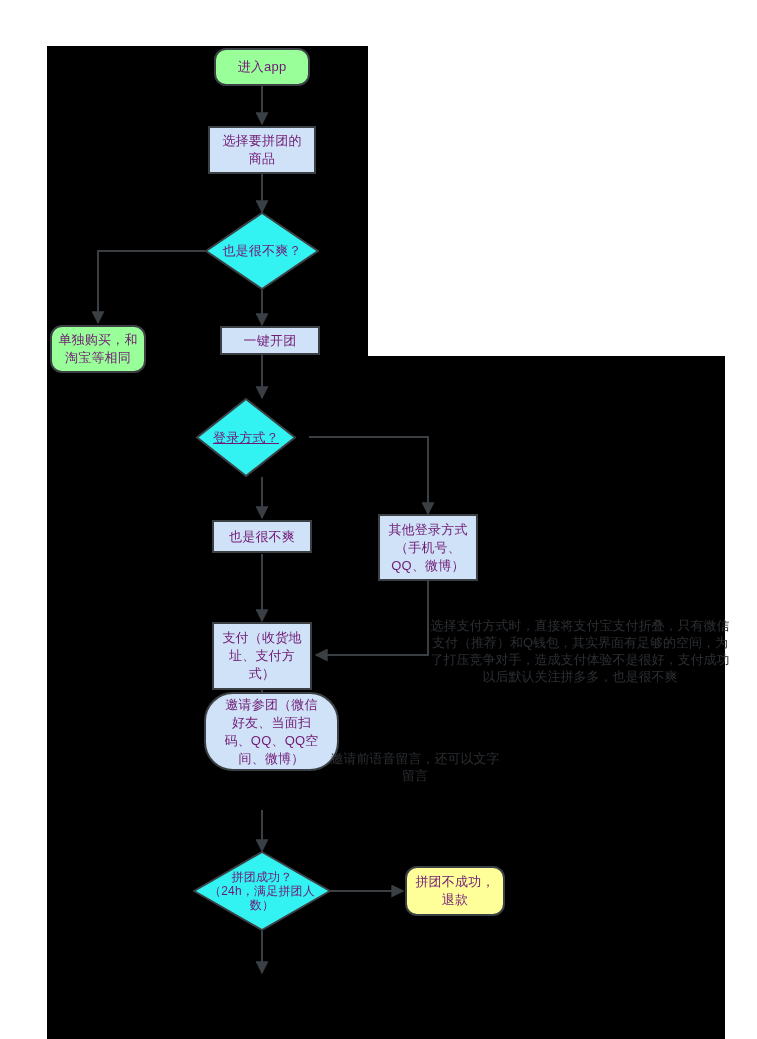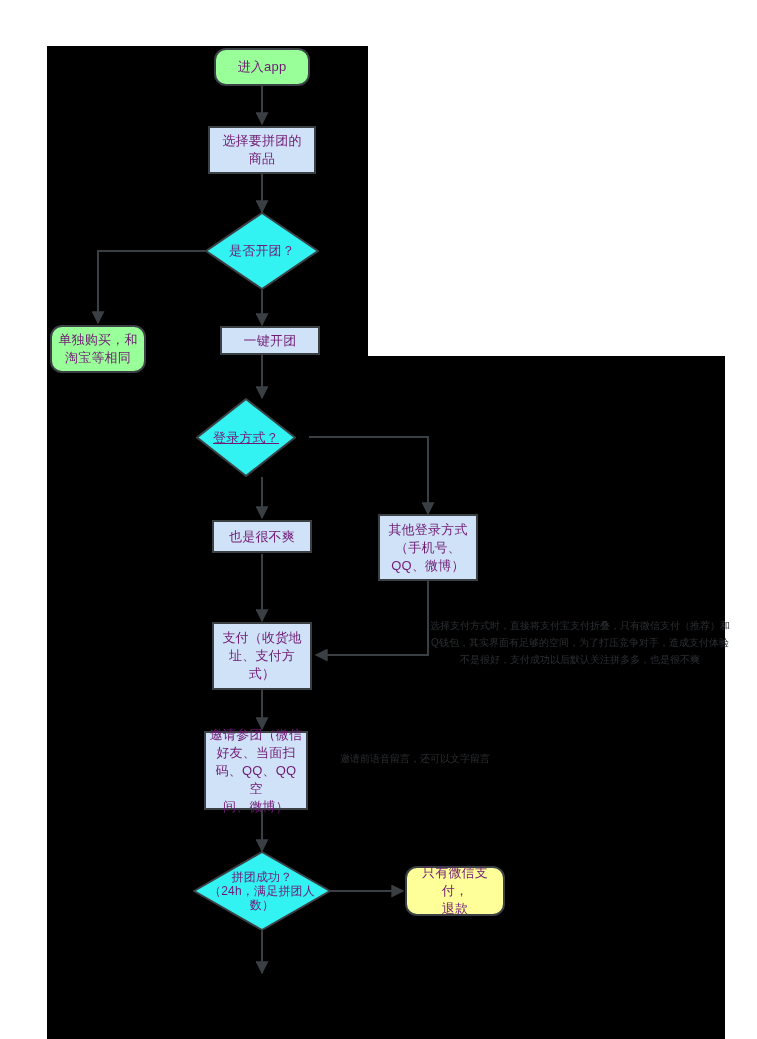--- a/index.html
+++ b/index.html
@@ -89,21 +89,21 @@
   .node-decision .diamond-label {
     position: relative;
     z-index: 2;
     width: 108%;
     padding: 0 2px;
   }
 
   .note {
     position: absolute;
     color: #2c2f33;
-    font-size: 10px;
+    font-size: 13px;
     line-height: 17px;
     text-align: center;
     box-sizing: border-box;
   }
 
   .node-text {
     display: block;
     white-space: pre-line;
     padding: 0 3px;
   }
@@ -158,21 +158,21 @@
 
   <div class="node node-process" style="left:208px; top:126px; width:108px; height:48px;">
     <span class="node-text">选择要拼团的
 商品</span>
   </div>
 
   <div class="node node-decision" style="left:205px; top:212px; width:114px; height:78px;">
     <svg class="diamond-shape" viewBox="0 0 114 78" preserveAspectRatio="none">
       <polygon points="57,1 113,39 57,77 1,39" fill="#33f2f2" stroke="#3b4044" stroke-width="2"></polygon>
     </svg>
-    <span class="diamond-label node-text">是否开团？</span>
+    <span class="diamond-label node-text">也是很不爽？</span>
   </div>
 
   <div class="node node-terminal" style="left:50px; top:325px; width:96px; height:48px;">
     <span class="node-text">单独购买，和
 淘宝等相同</span>
   </div>
 
   <div class="node node-process" style="left:220px; top:326px; width:100px; height:29px;">
     <span class="node-text">一键开团</span>
   </div>
@@ -193,38 +193,38 @@
 （手机号、
 QQ、微博）</span>
   </div>
 
   <div class="node node-process" style="left:212px; top:622px; width:100px; height:68px;">
     <span class="node-text">支付（收货地
 址、支付方
 式）</span>
   </div>
 
-  <div class="node node-process" style="left:204px; top:731px; width:104px; height:79px;">
+  <div class="node node-process" style="left:204px; top:692px; width:135px; height:79px;border-radius:29px;">
     <span class="node-text">邀请参团（微信
 好友、当面扫
 码、QQ、QQ空
 间、微博）</span>
   </div>
 
   <div class="node node-decision" style="left:193px; top:851px; width:138px; height:80px;">
     <svg class="diamond-shape" viewBox="0 0 138 80" preserveAspectRatio="none">
       <polygon points="69,1 137,40 69,79 1,40" fill="#33f2f2" stroke="#3b4044" stroke-width="2"></polygon>
     </svg>
     <span class="diamond-label node-text" style="font-size:12px; line-height:14px; width:128%;">拼团成功？
 （24h，满足拼团人
 数）</span>
   </div>
 
   <div class="node node-terminal warn" style="left:405px; top:866px; width:100px; height:50px;">
-    <span class="node-text">只有微信支付，
+    <span class="node-text">拼团不成功，
 退款</span>
   </div>
 
 
   <div class="note" style="left:430px; top:617px; width:300px;">
     <span>选择支付方式时，直接将支付宝支付折叠，只有微信支付（推荐）和Q钱包，其实界面有足够的空间，为了打压竞争对手，造成支付体验不是很好，支付成功以后默认关注拼多多，也是很不爽</span>
   </div>
 
   <div class="note" style="left:330px; top:750px; width:170px;">
     <span>邀请前语音留言，还可以文字留言</span>

